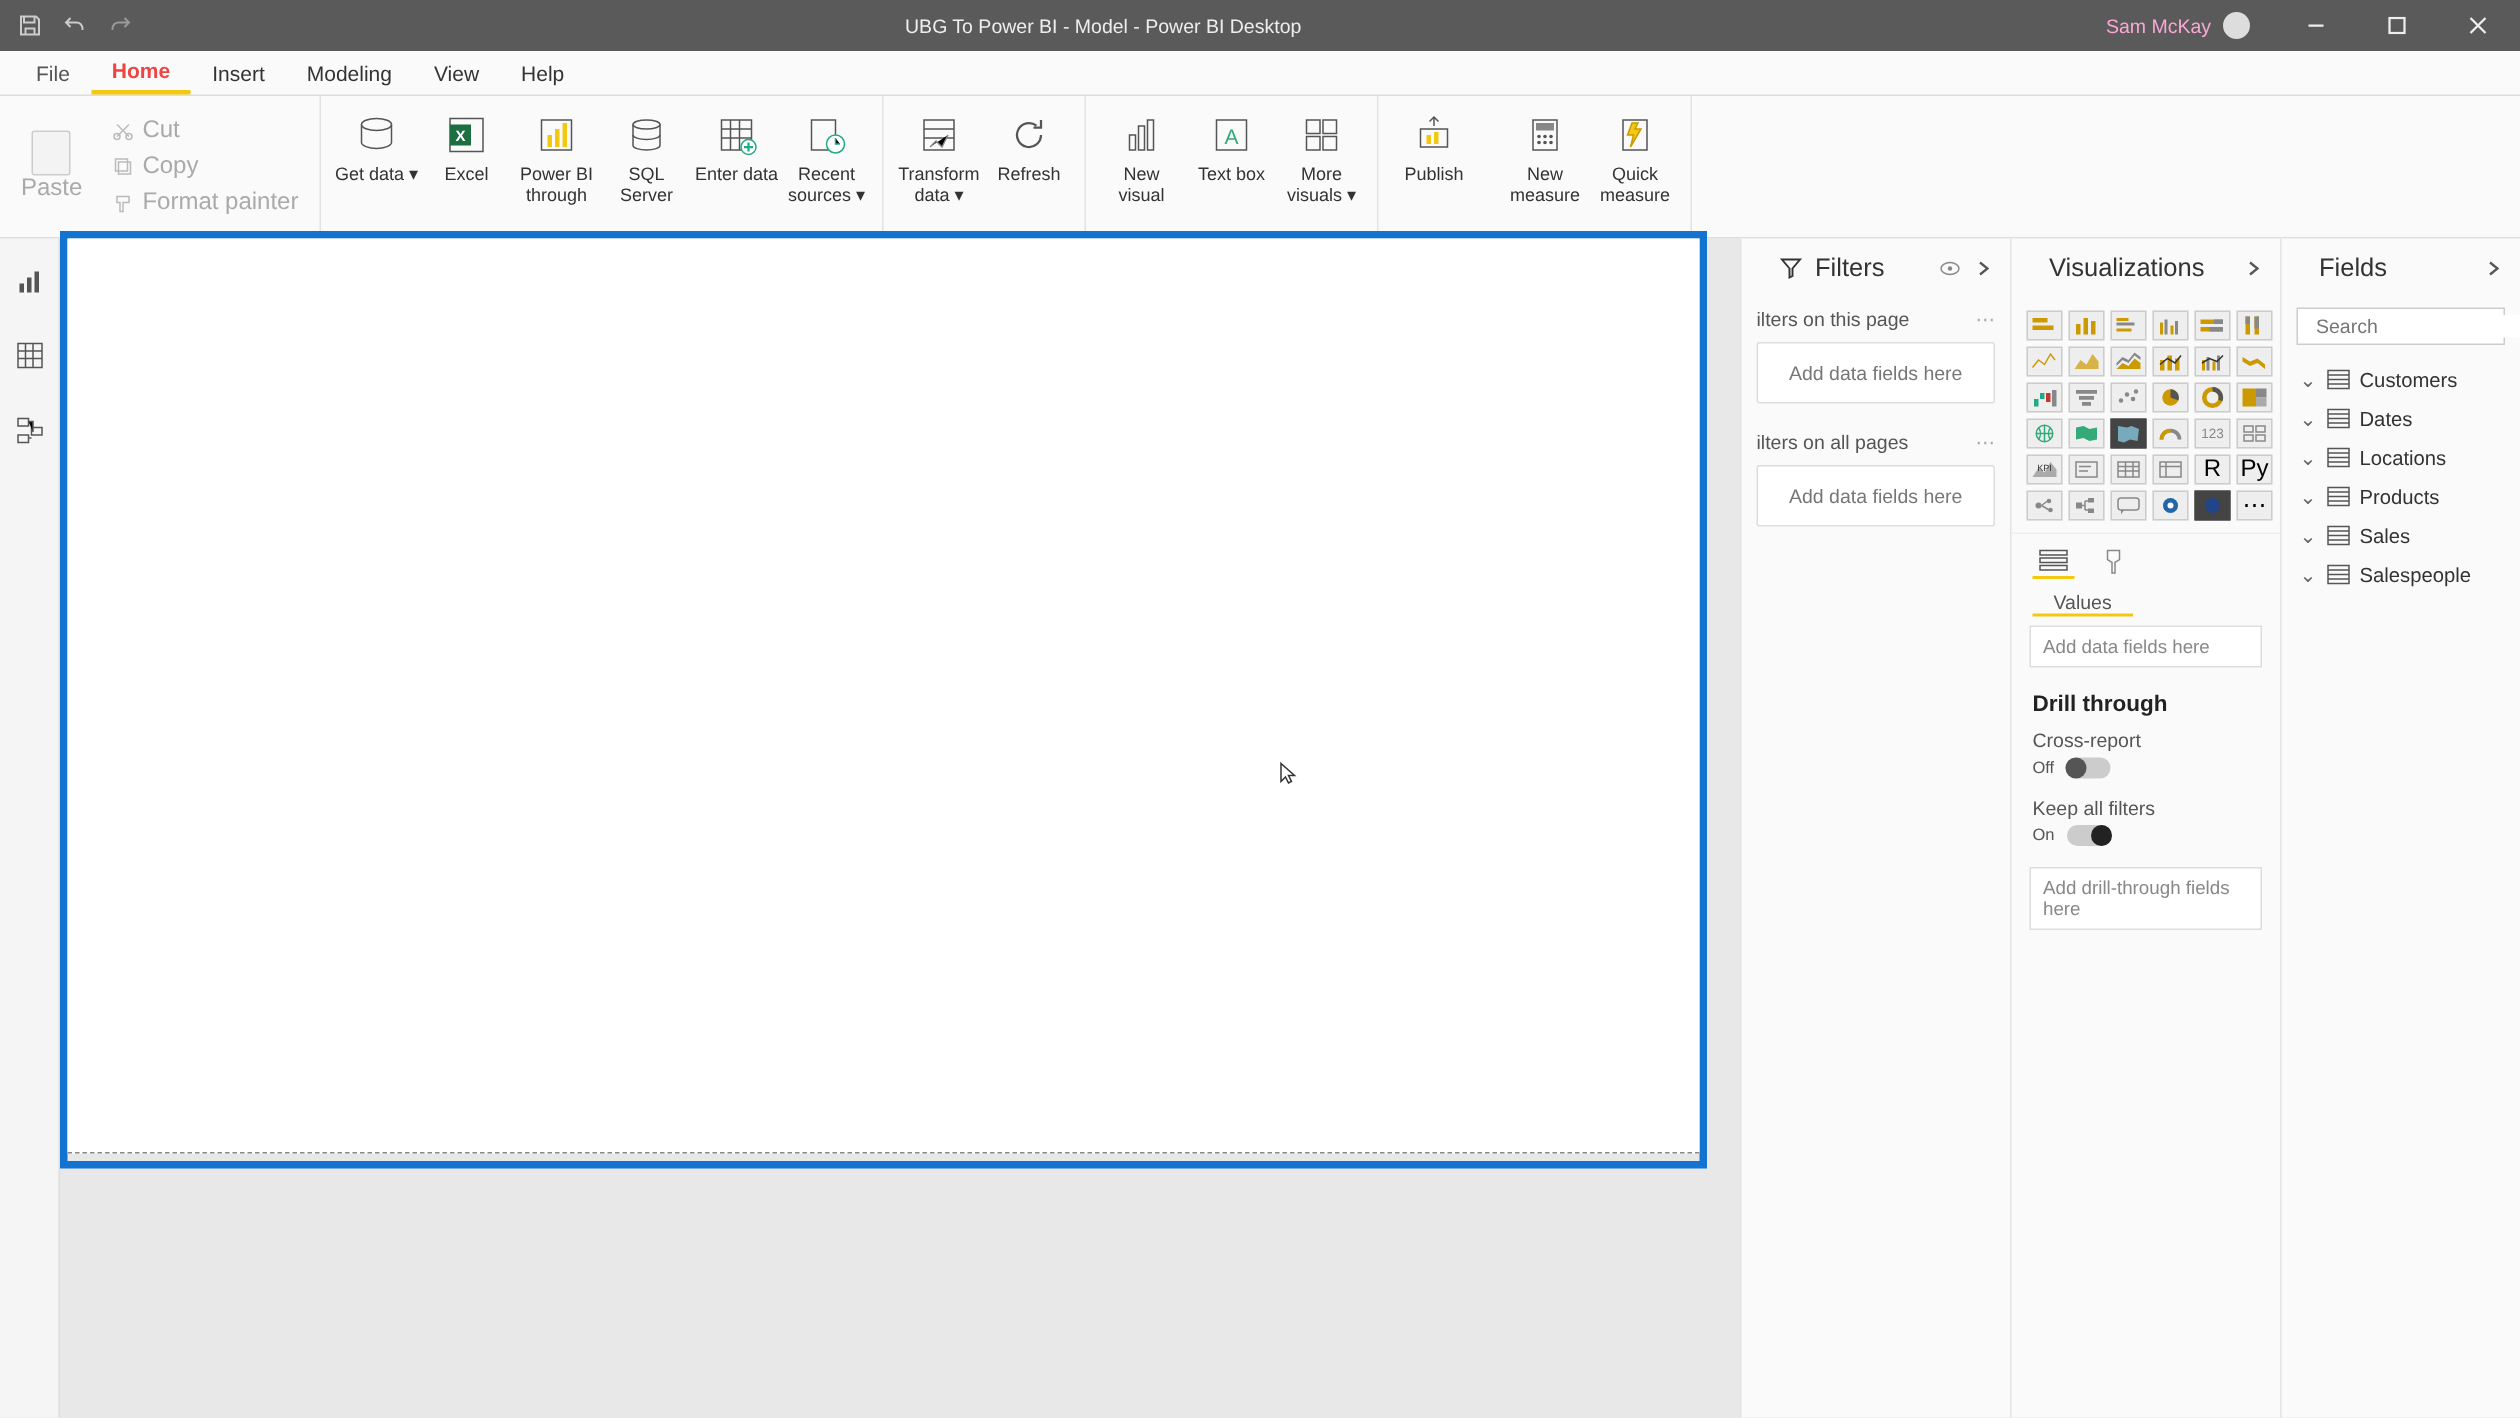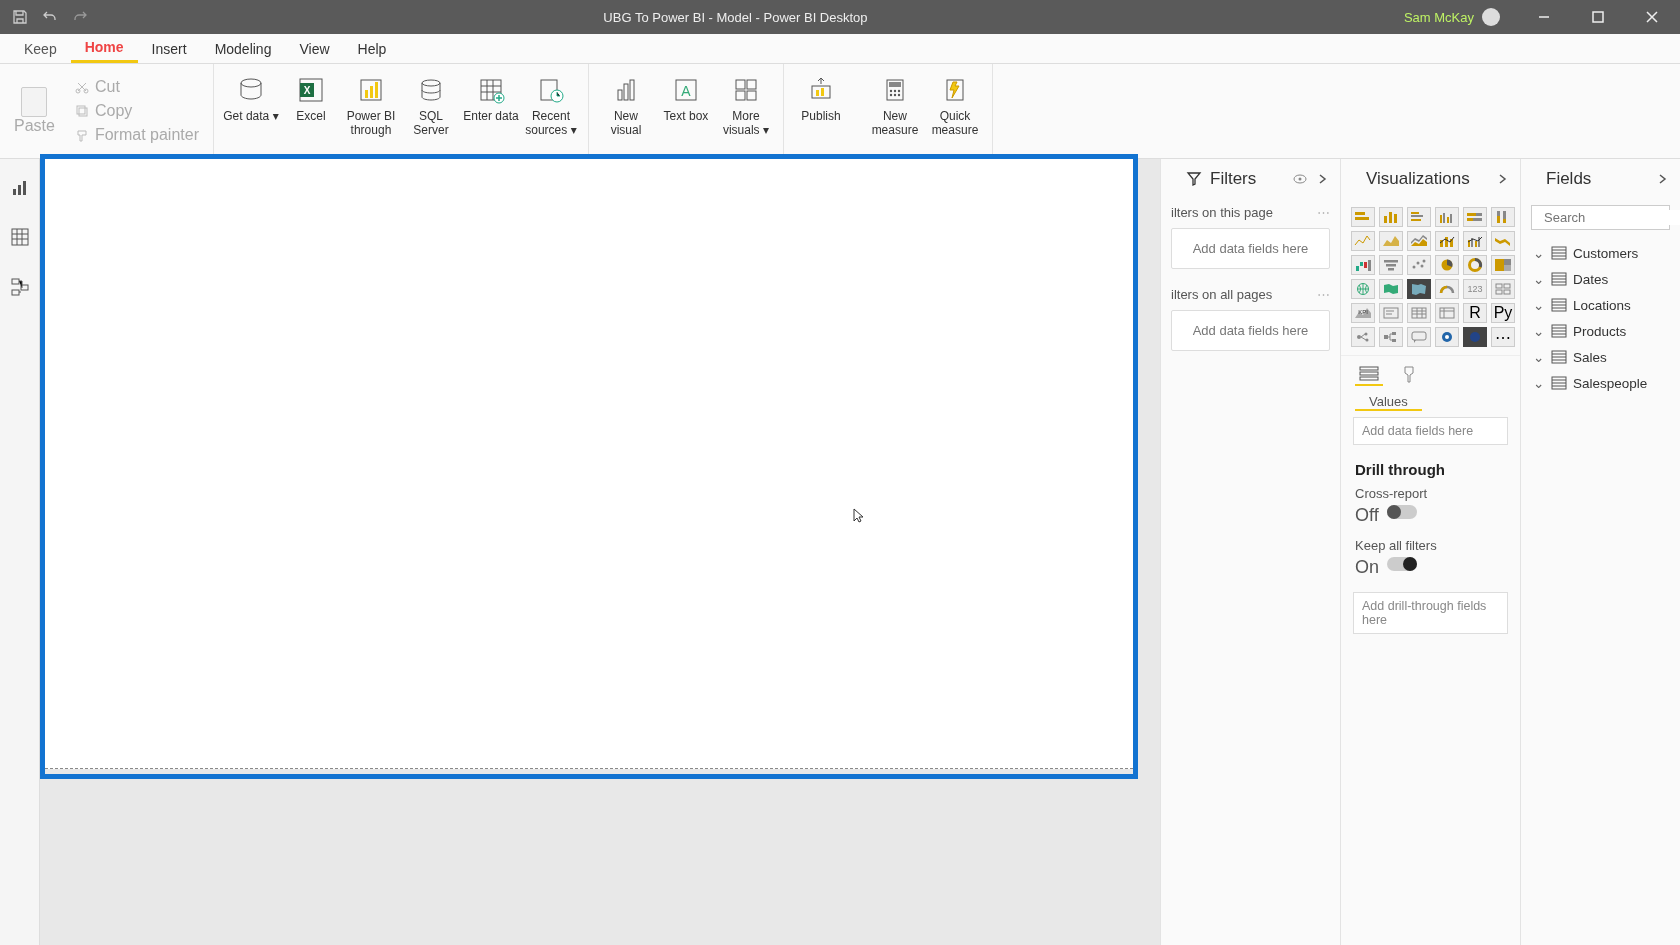--- a/index.html
+++ b/index.html
@@ -3,21 +3,21 @@
 <meta charset="utf-8">
 <style>
 * { box-sizing: border-box; margin: 0; padding: 0; font-family: "Segoe UI", Arial, sans-serif; }
 body { background: #e8e8e8; width: 1680px; height: 945px; overflow: hidden; }
 
 .titlebar { height: 34px; background: #5a5a5a; display: flex; align-items: center; color: #ddd; font-size: 13px; }
 .titlebar .left { display: flex; align-items: center; padding-left: 12px; gap: 14px; }
 .titlebar .left .tb-icon { width: 16px; height: 16px; display: inline-flex; align-items: center; justify-content: center; }
 .titlebar .center { flex: 1; text-align: center; color: #eee; }
 .titlebar .right { display: flex; align-items: center; gap: 10px; padding-right: 6px; }
-.titlebar .right .user { display:flex; align-items:center; gap:8px; font-size:13px; color:#bef264; margin-right:12px;margin-left:21px;}
+.titlebar .right .user { display:flex; align-items:center; gap:8px; font-size:13px; color:#f9a8d4; margin-right:12px;margin-left:21px;}
 .titlebar .right .avatar { width:18px; height:18px; border-radius:50%; background:#ddd; }
 .titlebar .winbtn { width:44px; height:34px; display:flex; align-items:center; justify-content:center; color:#eee; }
 
 .menubar { height: 30px; background: #fafafa; border-bottom: 1px solid #ddd; display: flex; align-items: stretch; padding-left: 10px; }
 .menubar .tab { padding: 0 14px; font-size: 14px; color: #333; display:flex; align-items:center; cursor:pointer; }
 .menubar .tab.file { color: #555; }
 .menubar .tab.active { border-bottom: 3px solid #f2c811; font-weight:600; color:#ef4444; }
 
 .ribbon { height: 95px; background: #fafafa; border-bottom: 1px solid #ddd; display: flex; align-items: stretch; }
 .ribbon-group { display:flex; align-items:center; border-right:1px solid #e3e3e3; padding:4px 8px; gap:2px; }
@@ -49,21 +49,21 @@
 .viz-pane { width:180px; background:#fafafa; border-left:1px solid #e3e3e3; display:flex; flex-direction:column; }
 .viz-grid { display:grid; grid-template-columns:repeat(6,24px); gap:4px; padding:8px 10px; }
 .viz-grid .v { width:24px; height:20px; background:#eee; border:1px solid #ccc; display:flex; align-items:center; justify-content:center; cursor:pointer; }
 .viz-grid .v.sel { background:#444; border-color:#444; }
 .viz-tools { display:flex; gap:12px; padding:6px 14px 0; border-top:1px solid #eee; }
 .viz-tools .t { width:28px; height:24px; display:flex; align-items:center; justify-content:center; cursor:pointer; }
 .section-lbl { font-size:13px; color:#555; padding:4px 14px 0; border-bottom:2px solid #f2c811; width:fit-content; margin-left:14px; margin-top:4px;}
 .dz2 { margin:6px 12px; background:#fff; border:1px solid #ddd; font-size:12.5px; color:#888; padding:6px 8px; }
 .section-h { font-size:15px; font-weight:600; color:#222; padding:10px 14px 4px; }
 .sub-lbl { font-size:13px; color:#555; padding:4px 14px 0; }
-.toggle-row { display:flex; align-items:flex-start; gap:8px; padding:4px 14px 8px; font-size:18px; color:#555;}
+.toggle-row { display:flex; align-items:center; gap:8px; padding:4px 14px 8px; font-size:11px; color:#555;}
 .toggle { width:30px; height:14px; border-radius:8px; background:#ccc; position:relative; }
 .toggle .knob { width:14px; height:14px; border-radius:50%; background:#555; position:absolute; top:0; }
 .toggle.off .knob { left:0; }
 .toggle.on .knob { right:0; background:#222; }
 
 .fields-pane { width:160px; background:#fafafa; border-left:1px solid #e3e3e3; display:flex; flex-direction:column; }
 .search-row { padding:6px 10px; }
 .search-row .sbox { display:flex; align-items:center; border:1px solid #ccc; background:#fff; padding:4px 6px; gap:6px; font-size:13px; color:#888; }
 .field-list { padding:4px 6px; }
 .field-item { display:flex; align-items:center; gap:6px; padding:5px 6px; font-size:13.5px; color:#333; cursor:pointer; }
@@ -111,21 +111,21 @@
       </div>
     <div class="winbtn">
         <svg width="12" height="12">
           <path stroke="#eee" stroke-width="1.5" d="M1 1l10 10M11 1L1 11"></path>
         </svg>
       </div>
   </div>
 </div>
 
 <div class="menubar">
-  <div class="tab file">Keep</div>
+  <div class="tab file">File</div>
   <div class="tab active">Home</div>
   <div class="tab">Insert</div>
   <div class="tab">Modeling</div>
   <div class="tab">View</div>
   <div class="tab">Help</div>
 </div>
 
 <div class="ribbon">
   <div class="ribbon-group">
     <div class="ribbon-clip">
@@ -216,20 +216,40 @@
           <svg width="28" height="28">
             <rect x="4" y="4" width="16" height="20" fill="none" stroke="#555"></rect>
             <circle cx="20" cy="20" r="6" fill="#fff" stroke="#2a8"></circle>
             <path stroke="#2a8" d="M20 16v4h3"></path>
           </svg>
         </div>
       <span class="lbl"><span>Recent sources</span> ▾</span>
     </div>
   </div>
 
+  <div class="ribbon-group">
+    <div class="ribbon-btn">
+      <div class="ico">
+          <svg width="28" height="28">
+            <rect x="4" y="4" width="20" height="20" fill="none" stroke="#555"></rect>
+            <path stroke="#555" d="M4 10h20M4 16h20"></path>
+            <path stroke="#888" d="M8 22l4-4 4 4 4-8"></path>
+          </svg>
+        </div>
+      <span class="lbl"><span>Transform data</span> ▾</span>
+    </div>
+    <div class="ribbon-btn">
+      <div class="ico">
+          <svg width="28" height="28">
+            <path fill="none" stroke="#555" stroke-width="1.5" d="M22 14a8 8 0 1 1-3-6.2M22 4v5h-5"></path>
+          </svg>
+        </div>
+      <span class="lbl">Refresh</span>
+    </div>
+  </div>
 
   <div class="ribbon-group">
     <div class="ribbon-btn">
       <div class="ico">
           <svg width="28" height="28">
             <rect x="6" y="14" width="4" height="10" fill="none" stroke="#555"></rect>
             <rect x="12" y="8" width="4" height="16" fill="none" stroke="#555"></rect>
             <rect x="18" y="4" width="4" height="20" fill="none" stroke="#555"></rect>
           </svg>
         </div>

